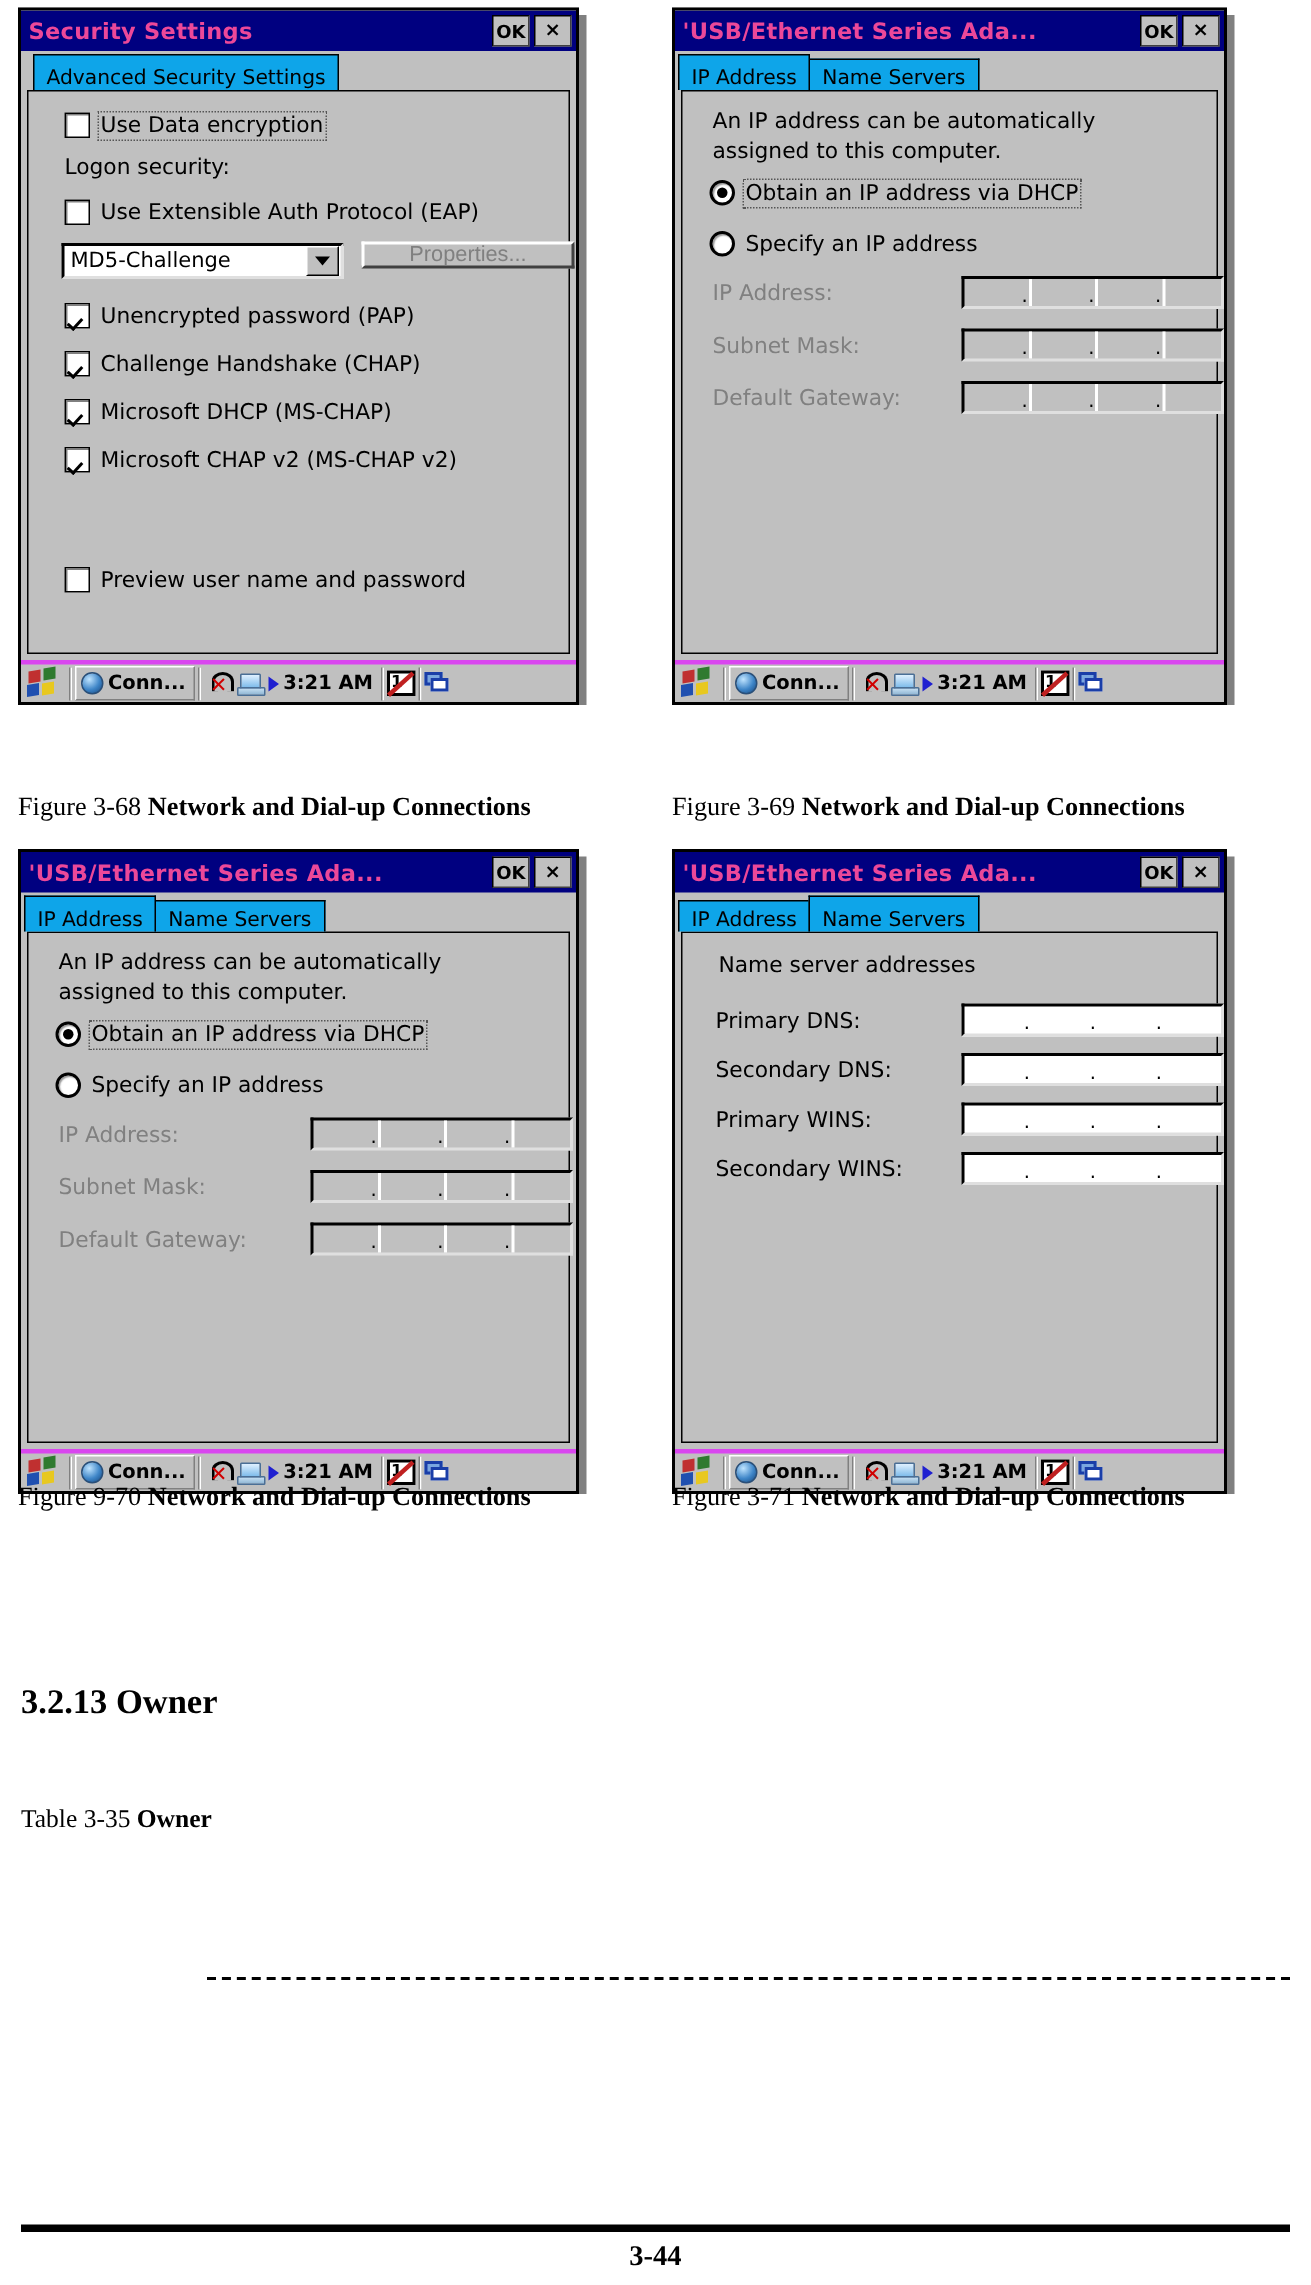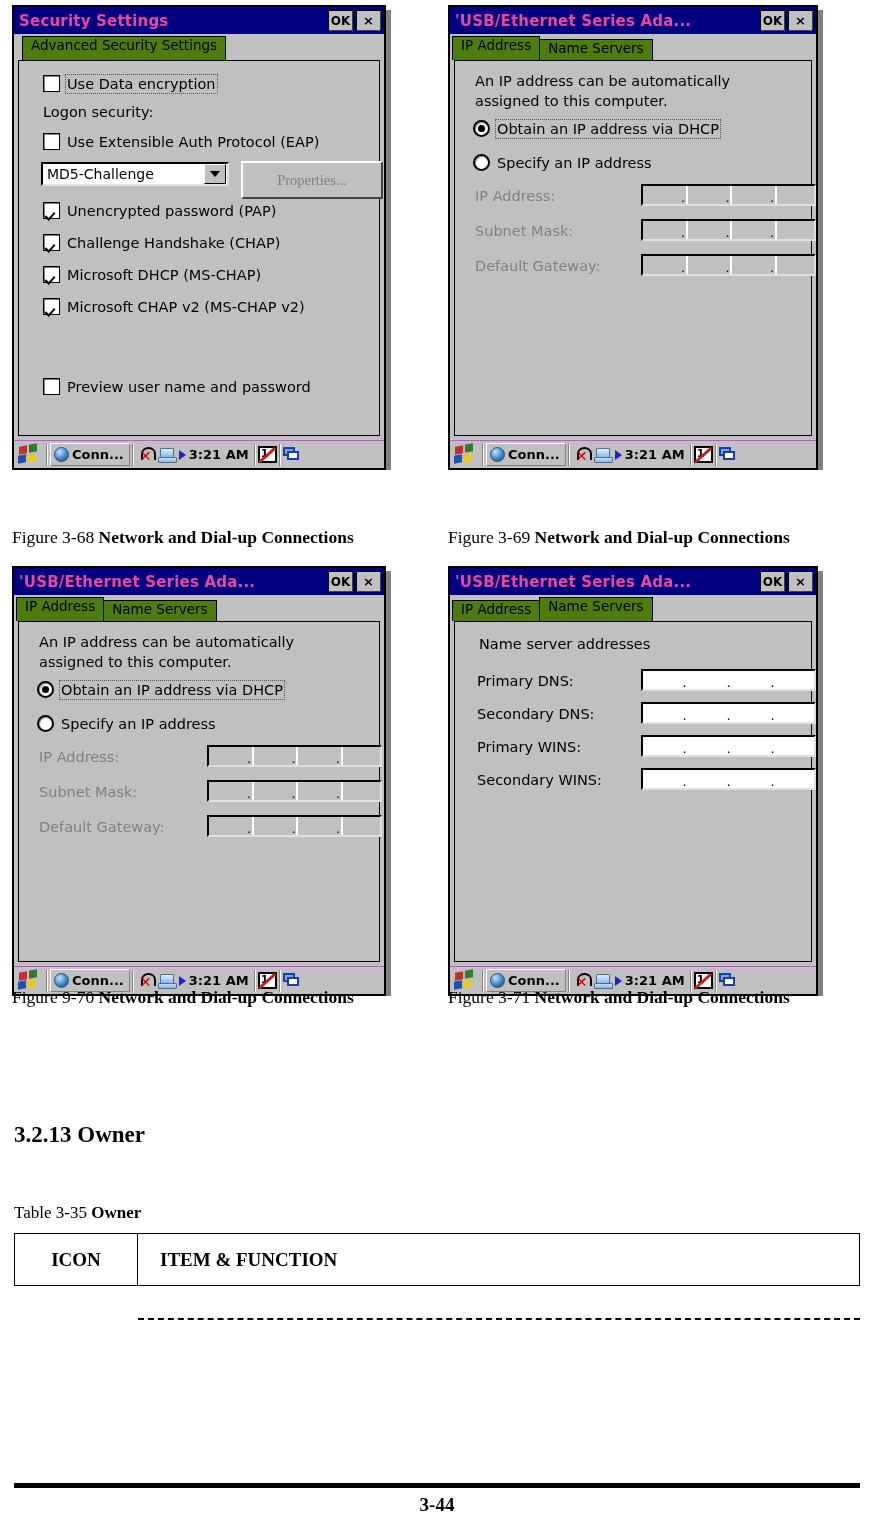--- a/index.html
+++ b/index.html
@@ -65,24 +65,24 @@
     height: 24px;
     position: relative;
     margin-top: 2px;
     padding-left: 2px;
     display:flex;
     align-items: flex-end;
   }
   .tab {
     height: 22px;
     padding: 0 8px;
-    background: #4d7c0f;
+    background: #0ea5e9;
     border: 1px solid #000;
     border-bottom: none;
-    display: flex; align-items: flex-start;
+    display: flex; align-items: flex-end;
     font-size: 13.5px;
     color: #000;
     position: relative;
     margin-right: -1px;
     font-family: "DejaVu Sans", sans-serif;
     white-space: nowrap;
   }
   .tab.active { z-index: 3; height: 24px; }
   .tab.inactive { z-index: 1; height: 21px; }
 
@@ -168,28 +168,28 @@
     margin-right: 1px;
     display:flex;align-items:center;justify-content:center;
   }
   .arrowbox .tri {
     width:0;height:0;
     border-left: 5px solid transparent;
     border-right: 5px solid transparent;
     border-top: 6px solid #000;
   }
   .btn-disabled {
-    height: 38px;
+    height: 18px;
     background: #c0c0c0;
     border: 2px solid;
     border-color: #fff #404040 #404040 #fff;
     display:flex; align-items:center; justify-content:center;
     font-size: 14.5px;
     color: #808080;
-    font-family: Liberation Serif, serif;
+    font-family: Liberation Sans, sans-serif;
   }
 
   
   .ipfield {
     height: 22px;
     border: 2px solid;
     border-color: #000 #dfdfdf #dfdfdf #000;
     display: flex; align-items: center;
   }
   .ipfield.gray { background: #c0c0c0; }
@@ -206,21 +206,21 @@
     top: 3px;
   }
   .ipsepline { width:2px; height:100%; background:#fff; }
 
   
   .taskbar {
     position: absolute;
     left: 0; right: 0; bottom: 0;
     height: 28px;
     background: #c0c0c0;
-    border-top: 1px solid #d946ef;
+    border-top: 3px solid #d946ef;
     display: flex;
     align-items: center;
     padding: 0 2px;
     gap: 2px;
   }
   .tb-sep { width:2px; height: 22px; background:#808080; border-right:1px solid #fff; }
   .start-ico { width: 24px; height: 22px; position: relative; flex:0 0 auto; margin: 0 2px;}
   .start-ico i {
     position:absolute; width:8px;height:8px; display:block;
   }
@@ -809,23 +809,19 @@
 </div>
 
 <h2 class="sect" style="left:14px; top:1122px;">3.2.13 Owner</h2>
 
 <div class="tbl-caption" style="left:14px; top:1203px;">
   <span>Table 3-35 </span><span class="b">Owner</span>
 </div>
 
 <table class="owner" style="left:14px; top:1233px; width:846px;">
   <tbody>
-      <tr>
-    <td class="hdr" style="width:123px;">ICON</td>
-    <td class="hdr left-align">ITEM &amp; FUNCTION</td>
-  </tr>
 </tbody>
   </table>
 
 <div class="dashed-line" style="left:138px; width:722px; top:1318px;"></div>
 
 <div class="footer-rule" style="top:1483px;"></div>
 <div class="page-num" style="top:1494px;">3-44</div>
 
 </body></html>

